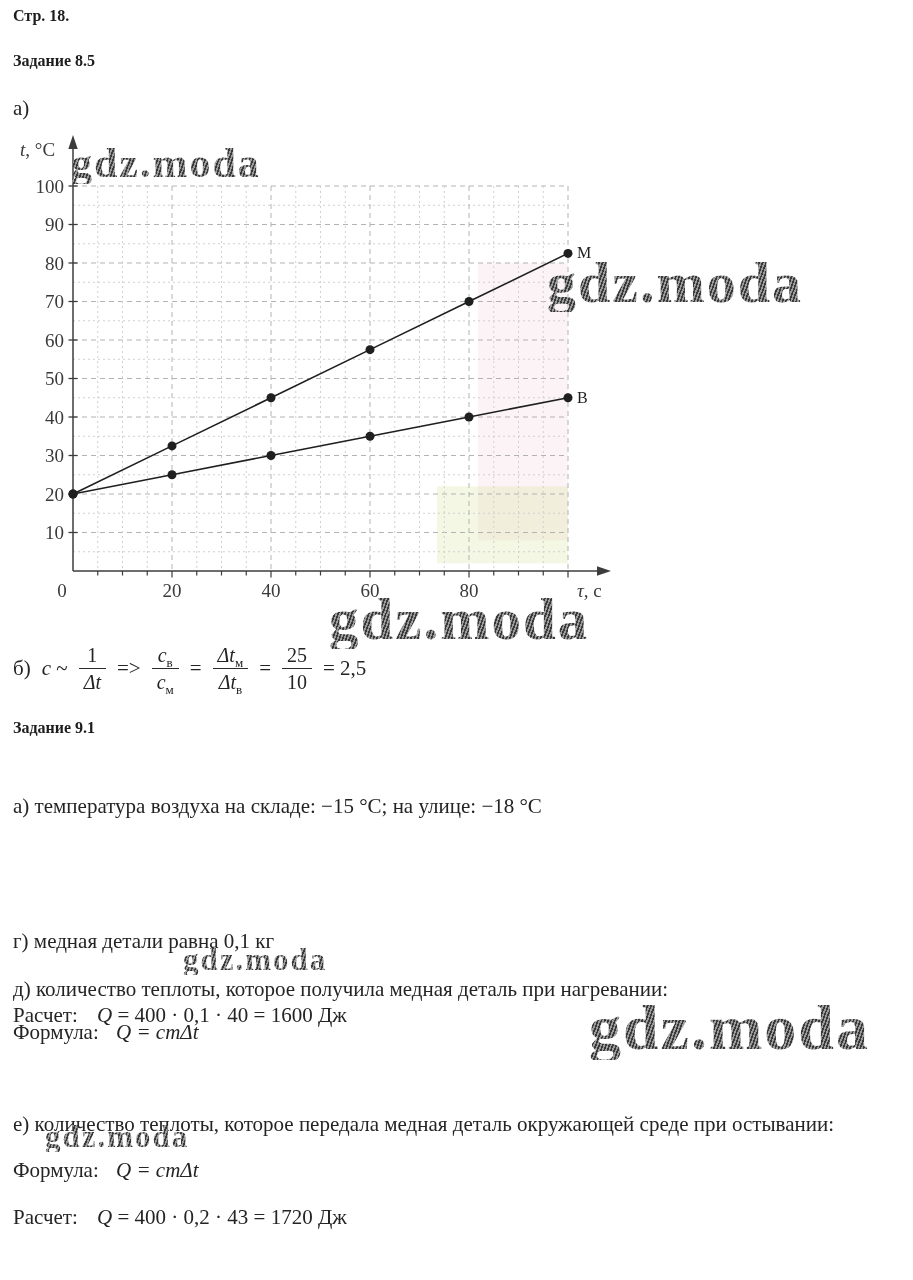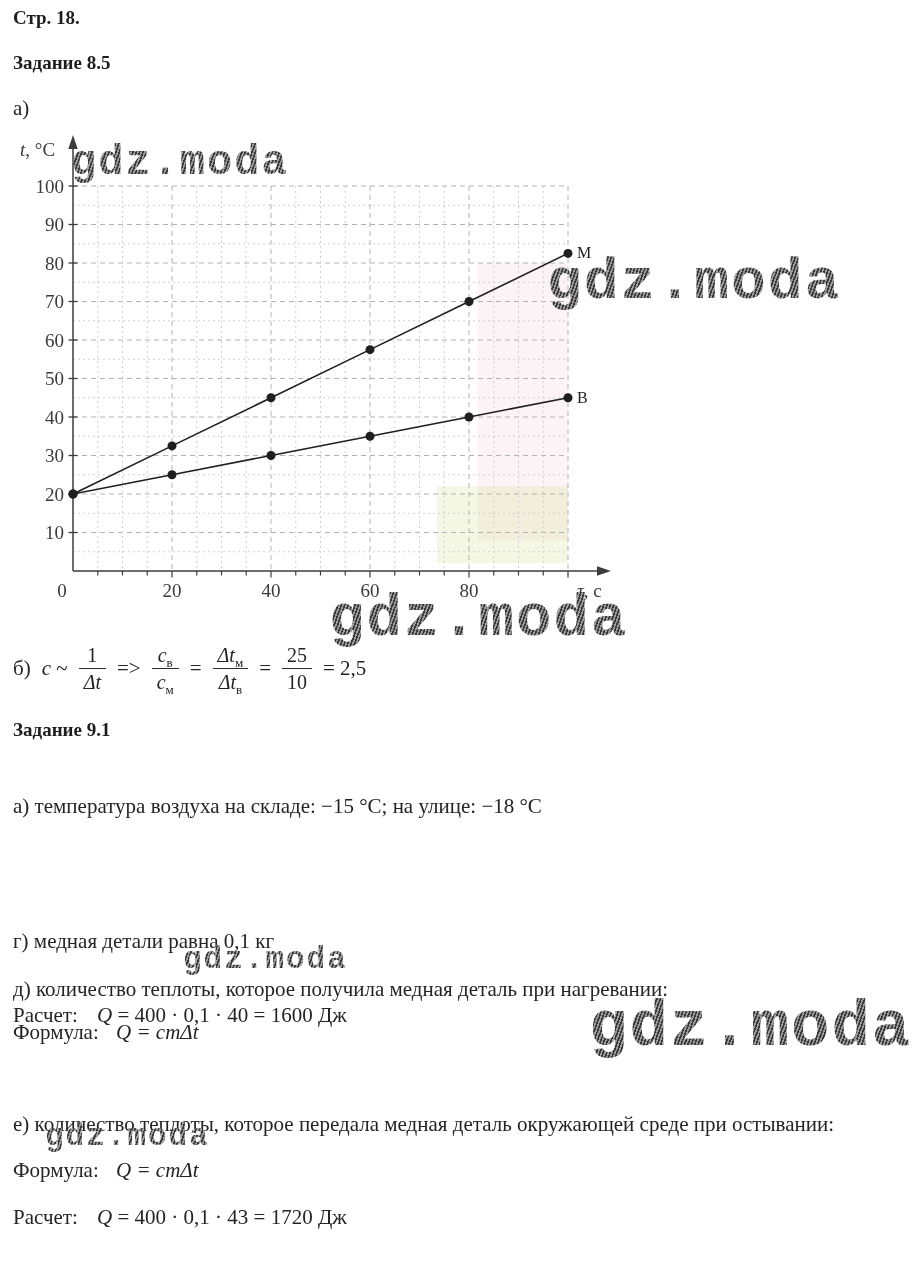--- a/index.html
+++ b/index.html
@@ -1,29 +1,29 @@
 <!DOCTYPE html>
 <html><head>
 <meta charset="utf-8">
 <style>
   html,body{margin:0;padding:0;background:#ffffff;}
   .page{
     position:relative;width:913px;height:1280px;background:#ffffff;
     font-family:"Liberation Serif",serif;color:#222;overflow:hidden;
   }
   .line{position:absolute;left:13px;font-size:21px;white-space:nowrap;color:#242424;}
-  .bold{font-weight:bold;font-size:19px;color:#1d1d1d;}
+  .bold{font-weight:bold;font-size:16px;color:#1d1d1d;}
   .it{font-style:italic;}
   .row{display:flex;align-items:center;}
   .frac{display:inline-flex;flex-direction:column;align-items:center;line-height:1.1;font-size:20px;}
   .frac .bar{align-self:stretch;height:0;border-top:1.5px solid #2c2c2c;margin:2px 0;}
   .frac .num,.frac .den{padding:0 5px;text-align:center;}
   sub{font-size:13px;line-height:0;}
   .wm{
-    position:absolute;font-family:Liberation Mono, monospace;font-weight:bold;letter-spacing:2px;
+    position:absolute;font-family:Liberation Serif, serif;font-weight:bold;letter-spacing:2px;
     line-height:1;color:#565656;
     background:repeating-linear-gradient(110deg,#3a3a3a 0 1.6px,#9b9b9b 1.6px 3.2px);
     -webkit-background-clip:text;background-clip:text;-webkit-text-fill-color:transparent;
     user-select:none;white-space:nowrap;
   }
   .chart-wrap{position:absolute;left:0;top:130px;width:650px;height:480px;}
   svg text.tick{font-family:"Liberation Serif",serif;font-size:19px;fill:#3a3a3a;}
   svg text.series-label{font-family:"Liberation Serif",serif;font-size:16px;fill:#1f1f1f;}
 </style>
 </head>
@@ -196,21 +196,21 @@
   </div>
 
   <div class="line" style="top:1112px">е) количество теплоты, которое передала медная деталь окружающей среде при остывании:</div>
 
   <div class="line" style="top:1158px">
     <span>Формула:</span>
     <span class="it" style="margin-left:12px">Q</span><span class="it"> = cmΔt</span>
   </div>
   <div class="line" style="top:1205px">
     <span>Расчет:</span>
-    <span class="it" style="margin-left:14px">Q</span><span> = 400 · 0,1 · 43 = 1720 Дж</span>
+    <span class="it" style="margin-left:14px">Q</span><span> = 400 · 0,2 · 43 = 1720 Дж</span>
   </div>
 
   <div class="wm" style="left:71px;top:142px;font-size:42px">gdz.moda</div>
   <div class="wm" style="left:547px;top:254px;font-size:58px">gdz.moda</div>
   <div class="wm" style="left:329px;top:590px;font-size:59px">gdz.moda</div>
   <div class="wm" style="left:183px;top:944px;font-size:31px">gdz.moda</div>
   <div class="wm" style="left:589px;top:996px;font-size:64px">gdz.moda</div>
   <div class="wm" style="left:45px;top:1121px;font-size:31px">gdz.moda</div>
 
 </div>

